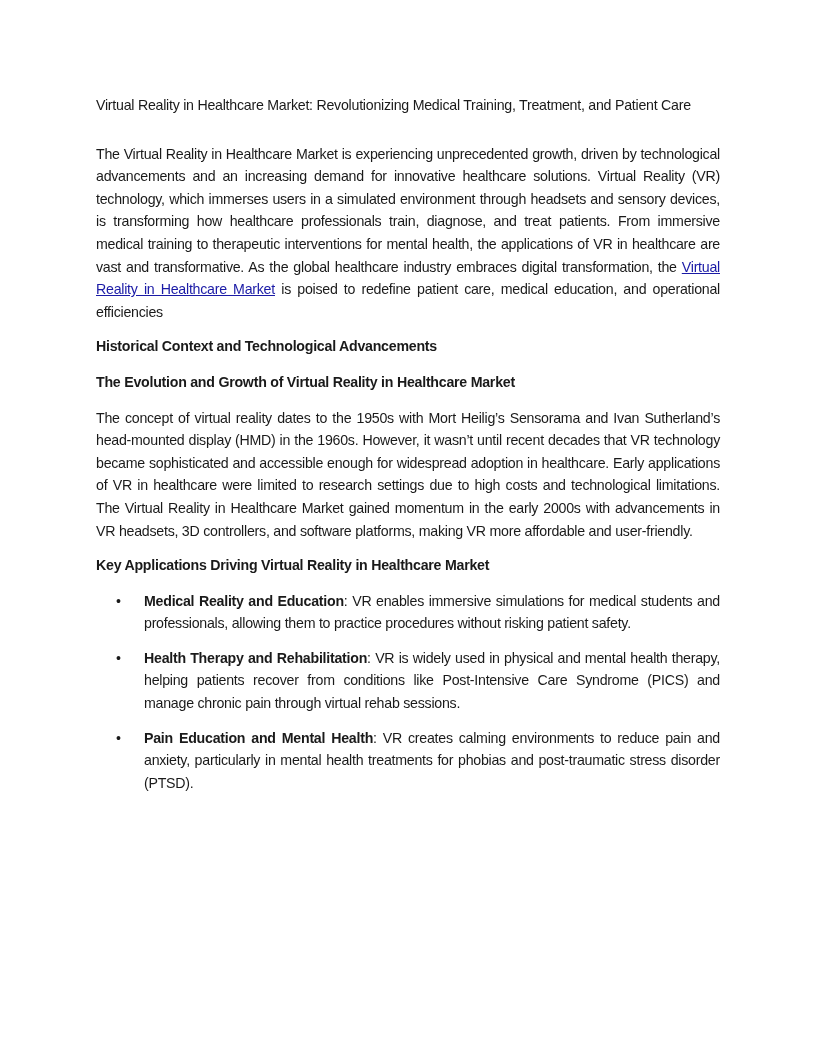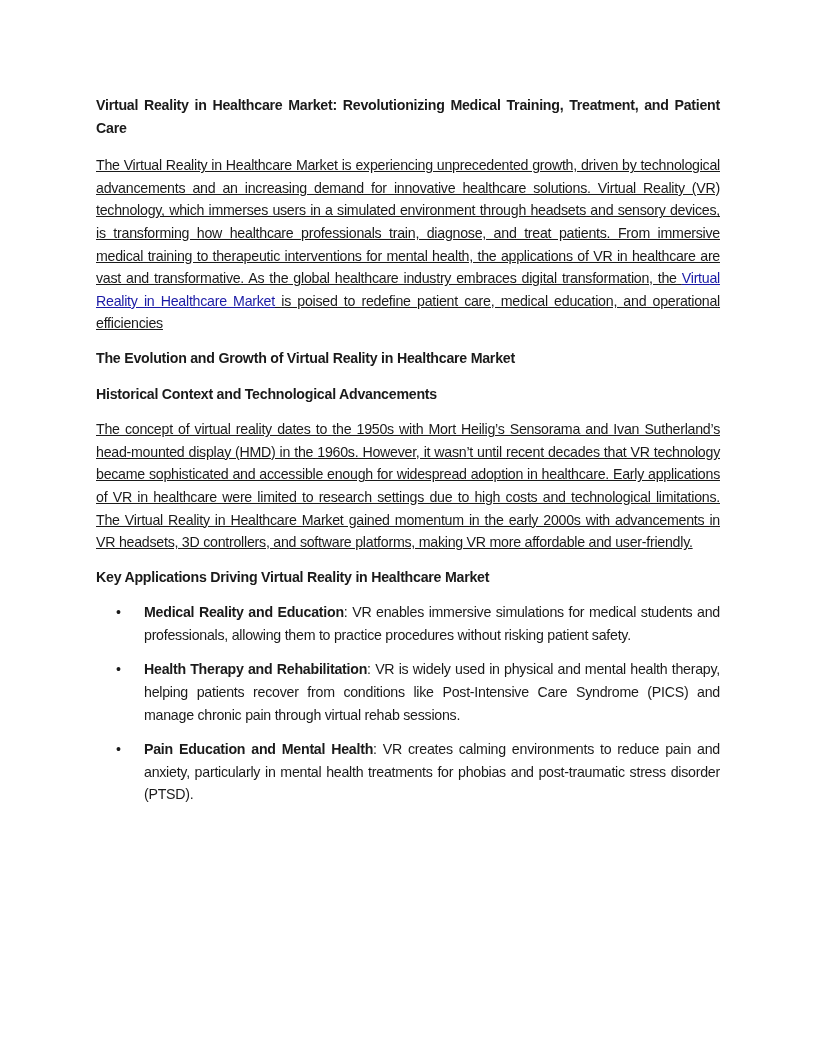--- a/index.html
+++ b/index.html
@@ -4,40 +4,40 @@
 <style>
   html, body { margin: 0; padding: 0; background: #ffffff; }
   body { width: 816px; height: 1056px; position: relative; overflow: hidden; }
   .page {
     position: absolute; left: 96px; top: 94px; width: 624px;
     font-family: "Liberation Sans", sans-serif;
     font-size: 14.2px; line-height: 22.6px; color: #1a1a1a;
     letter-spacing: -0.25px;
   }
   p { margin: 0; text-align: justify; }
-  .title { font-weight: bold; margin-bottom: 15px; }
-  .para { margin-bottom: 12px; text-decoration: underline; }
+  .title { font-weight: normal; margin-bottom: 26px; }
+  .para { margin-bottom: 12px; }
   .h { font-weight: bold; margin-bottom: 13px; text-align: left; }
   a.link { color: #1a1aa6; text-decoration: underline; }
   ul { list-style: none; margin: 0; padding: 0; }
   li { position: relative; padding-left: 48px; margin-bottom: 12px; text-align: justify; }
   li .bullet { position: absolute; left: 20px; top: 0; }
   b { font-weight: bold; }
 </style>
 </head>
 <body>
 
 <div class="page">
   <p class="title">Virtual Reality in Healthcare Market: Revolutionizing Medical Training, Treatment, and Patient Care</p>
 
   <p class="para"><span>The Virtual Reality in Healthcare Market is experiencing unprecedented growth, driven by technological advancements and an increasing demand for innovative healthcare solutions. Virtual Reality (VR) technology, which immerses users in a simulated environment through headsets and sensory devices, is transforming how healthcare professionals train, diagnose, and treat patients. From immersive medical training to therapeutic interventions for mental health, the applications of VR in healthcare are vast and transformative. As the global healthcare industry embraces digital transformation, the </span><a class="link" href="#">Virtual Reality in Healthcare Market</a><span> is poised to redefine patient care, medical education, and operational efficiencies</span></p>
 
+  <p class="h">Historical Context and Technological Advancements</p>
+
   <p class="h">The Evolution and Growth of Virtual Reality in Healthcare Market</p>
-
-  <p class="h">Historical Context and Technological Advancements</p>
 
   <p class="para">The concept of virtual reality dates to the 1950s with Mort Heilig’s Sensorama and Ivan Sutherland’s head-mounted display (HMD) in the 1960s. However, it wasn’t until recent decades that VR technology became sophisticated and accessible enough for widespread adoption in healthcare. Early applications of VR in healthcare were limited to research settings due to high costs and technological limitations. The Virtual Reality in Healthcare Market gained momentum in the early 2000s with advancements in VR headsets, 3D controllers, and software platforms, making VR more affordable and user-friendly.</p>
 
   <p class="h">Key Applications Driving Virtual Reality in Healthcare Market</p>
 
 
   <ul>
     <li>
       <span class="bullet">•</span>
       <b>Medical Reality and Education</b><span>: VR enables immersive simulations for medical students and professionals, allowing them to practice procedures without risking patient safety.</span>

